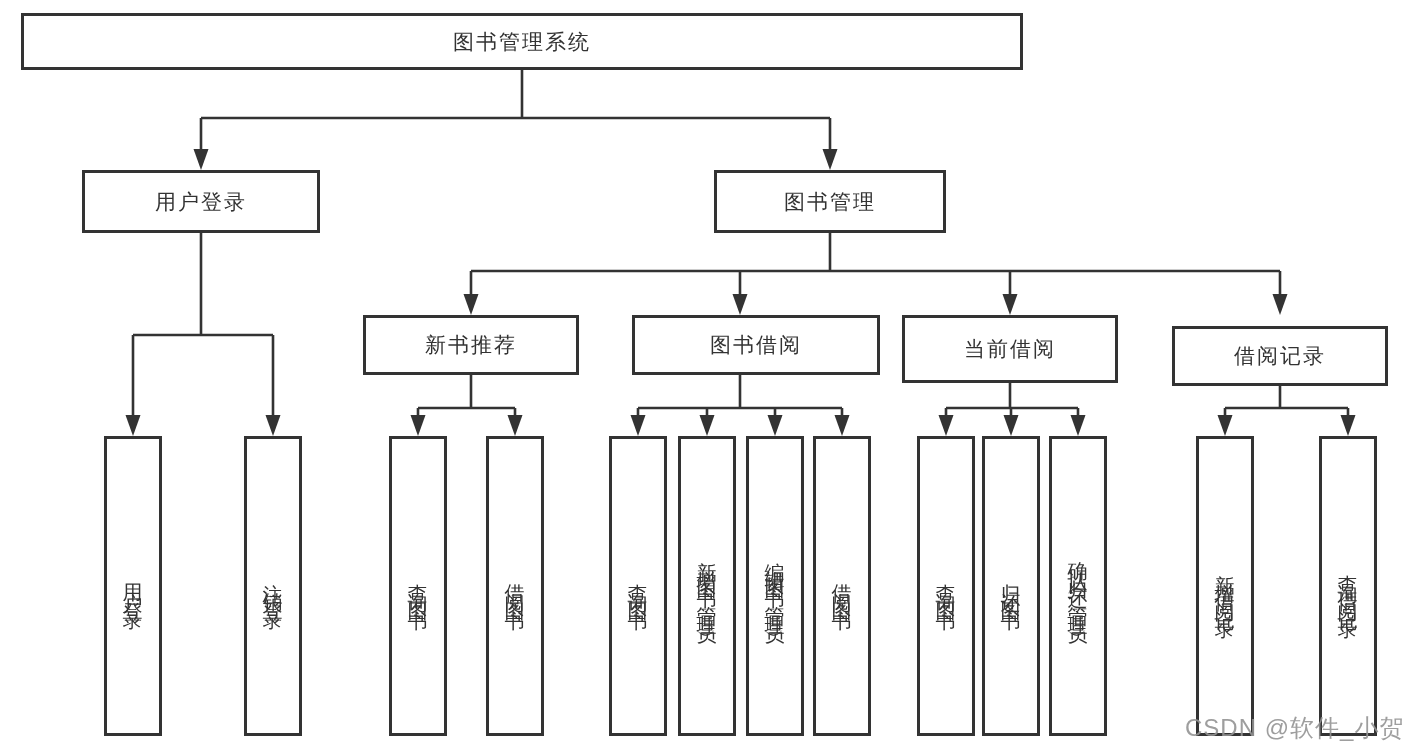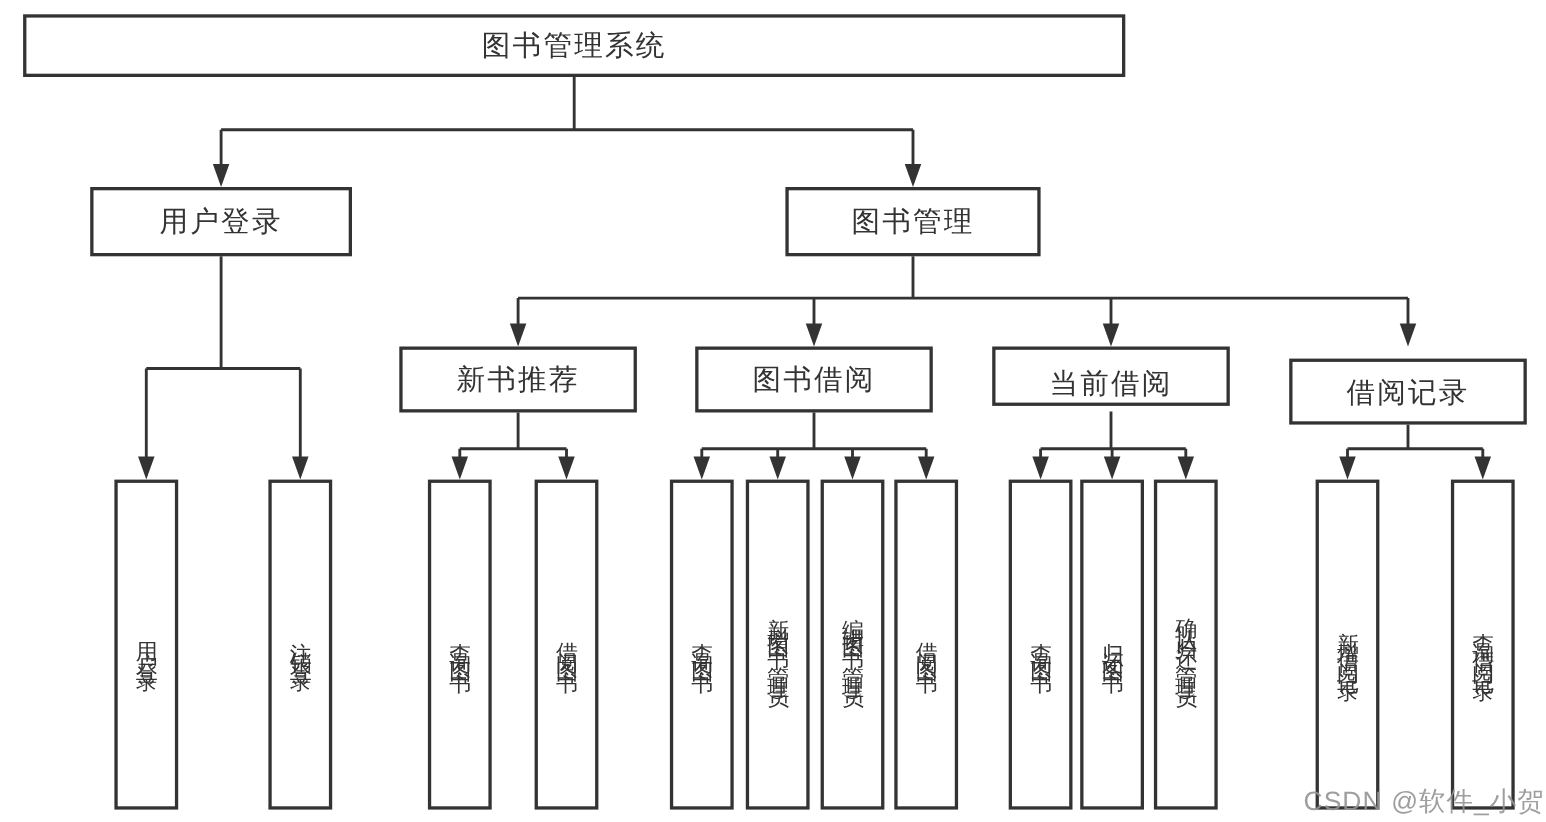--- a/index.html
+++ b/index.html
@@ -20,21 +20,21 @@
   .node {
     position: absolute;
     box-sizing: border-box;
     border: 3px solid #333333;
     background: #ffffff;
     display: flex;
     align-items: center;
     justify-content: center;
   }
   .hnode span {
-    font-size: 26px;
+    font-size: 21px;
     letter-spacing: 2px;
     color: #333333;
     white-space: nowrap;
   }
   .vnode { width: 58px; top: 436px; height: 300px; }
   .vnode span {
     writing-mode: vertical-rl;
     text-orientation: mixed;
     font-size: 20px;
     letter-spacing: 9px;
@@ -100,24 +100,24 @@
   <div class="node hnode" style="left:82px; top:170px; width:238px; height:63px;">
     <span>用户登录</span>
   </div>
   <div class="node hnode" style="left:363px; top:315px; width:216px; height:60px;">
     <span>新书推荐</span>
   </div>
 
   <div class="node hnode" style="left:714px; top:170px; width:232px; height:63px;">
     <span>图书管理</span>
   </div>
-  <div class="node hnode" style="left:632px; top:315px; width:216px; height:60px;">
+  <div class="node hnode" style="left:632px; top:315px; width:248px; height:60px;">
     <span>图书借阅</span>
   </div>
-  <div class="node hnode" style="left:902px; top:315px; width:216px; height:54px;align-items:flex-end;">
+  <div class="node hnode" style="left:902px; top:315px; width:216px; height:68px;">
     <span>当前借阅</span>
   </div>
   <div class="node hnode" style="left:1172px; top:326px; width:216px; height:60px;text-align:right;">
     <span>借阅记录</span>
   </div>
 
   <div class="node vnode" style="left:104px;">
     <span>用户登录</span>
   </div>
   <div class="node vnode" style="left:244px;">

